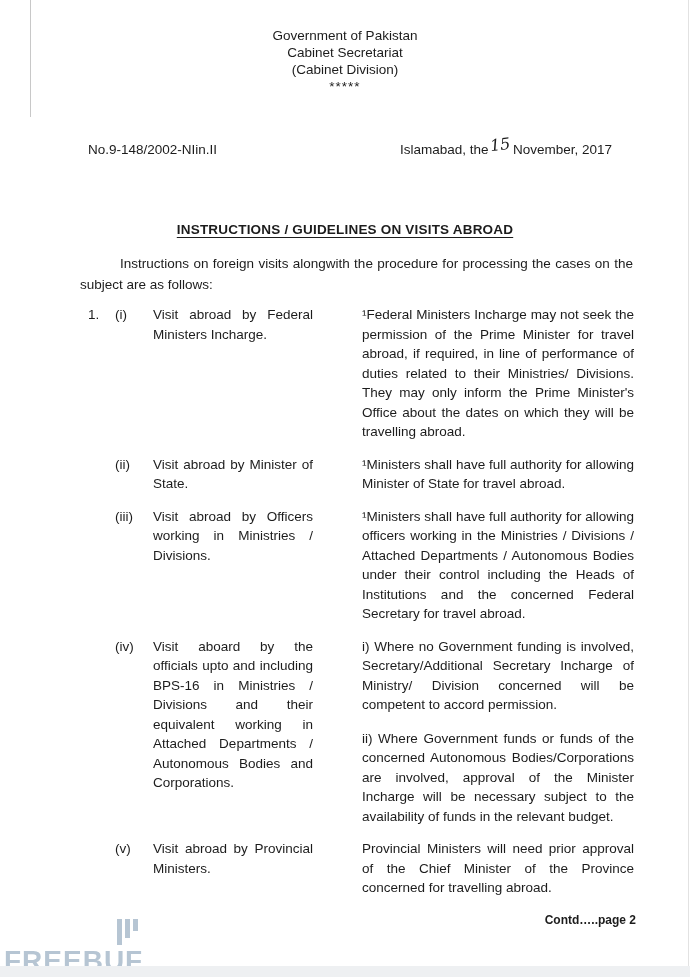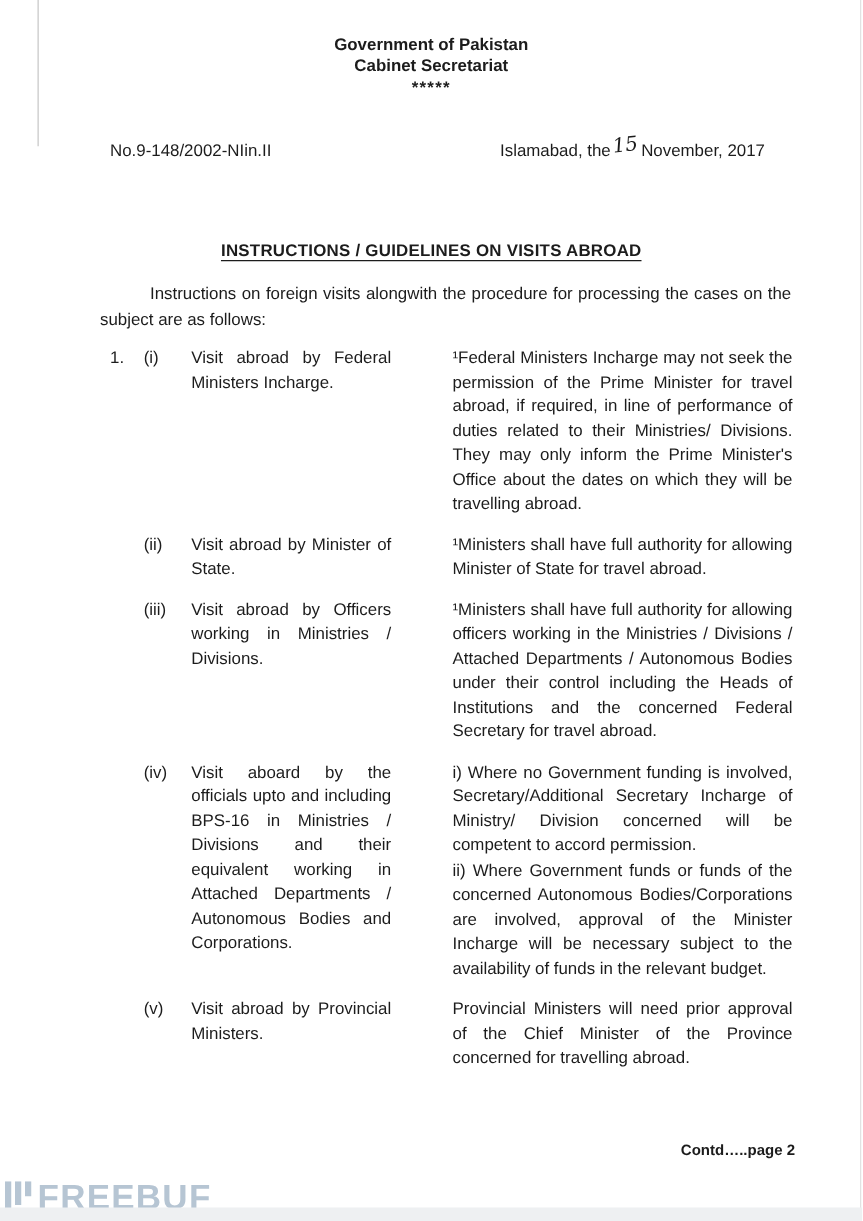--- a/index.html
+++ b/index.html
@@ -22,31 +22,31 @@
     position: absolute; left: 30px; top: 0;
     width: 1px; height: 117px; background: #c8c8c8;
   }
   .edge-right {
     position: absolute; right: 1px; top: 0;
     width: 1px; height: 100%; background: #e2e2e2;
   }
   .letterhead {
     text-align: center;
     padding-top: 27px;
-    font-weight: bold;
+    font-weight: normal;
     font-size: 13.5px;
     line-height: 17px;
   }
   .letterhead .stars { letter-spacing: 1px; }
   .ref-row {
     display: flex;
     justify-content: space-between;
     align-items: baseline;
     padding: 0 78px 0 88px;
-    margin-top: 32px;
+    margin-top: 44px;
     white-space: nowrap;
   }
   .handwritten {
     display: inline-block;
     font-family: "DejaVu Serif", serif;
     font-style: italic;
     font-size: 16px;
     position: relative;
     top: -4px;
     margin: 0 3px 0 1px;
@@ -71,63 +71,65 @@
     display: grid;
     grid-template-columns: 27px 38px 160px 1fr;
     padding: 0 56px 0 88px;
     margin-bottom: 13px;
     line-height: 19.5px;
   }
   .item-num  { font-weight: normal; }
   .item-subject { text-align: justify; }
   .item-detail  { padding-left: 49px; text-align: justify; }
   .item-detail p { margin: 0; }
-  .item-detail p + p { margin-top: 1px; }
+  .item-detail p + p { margin-top: 14px; }
   .contd {
     position: absolute;
     top: 913px;
     right: 54px;
     font-weight: bold;
     font-size: 12px;
   }
   .bottom-strip {
     position: absolute;
     left: 0; right: 0; bottom: 0;
     height: 11px;
     background: #eef0f2;
     z-index: 2;
   }
   .watermark {
     position: absolute;
     left: 4px;
     bottom: 3px;
     z-index: 1;
     display: flex;
-    align-items: flex-start;
+    align-items: flex-end;
     color: #b6c5d3;
+    flex-direction: column;
   }
   .wm-text {
     font-weight: bold;
     font-size: 28px;
     line-height: 26px;
     letter-spacing: 1px;
   }
   .wm-icon { margin-right: 4px; display: inline-block; }
 </style>
 </head>
 <body>
 
 <div class="page">
 
   <div class="edge-left"></div>
   <div class="edge-right"></div>
 
   <div class="letterhead">
     <div>Government of Pakistan</div>
     <div>Cabinet Secretariat</div>
+    <div>(Cabinet Division)</div>
     <div class="stars">*****</div>
   </div>
 
   <div class="ref-row">
     <span>No.9-148/2002-NIin.II</span>
     <span>
       <span>Islamabad, the</span><span class="handwritten">15</span><span>November,  2017</span>
     </span>
   </div>
 

